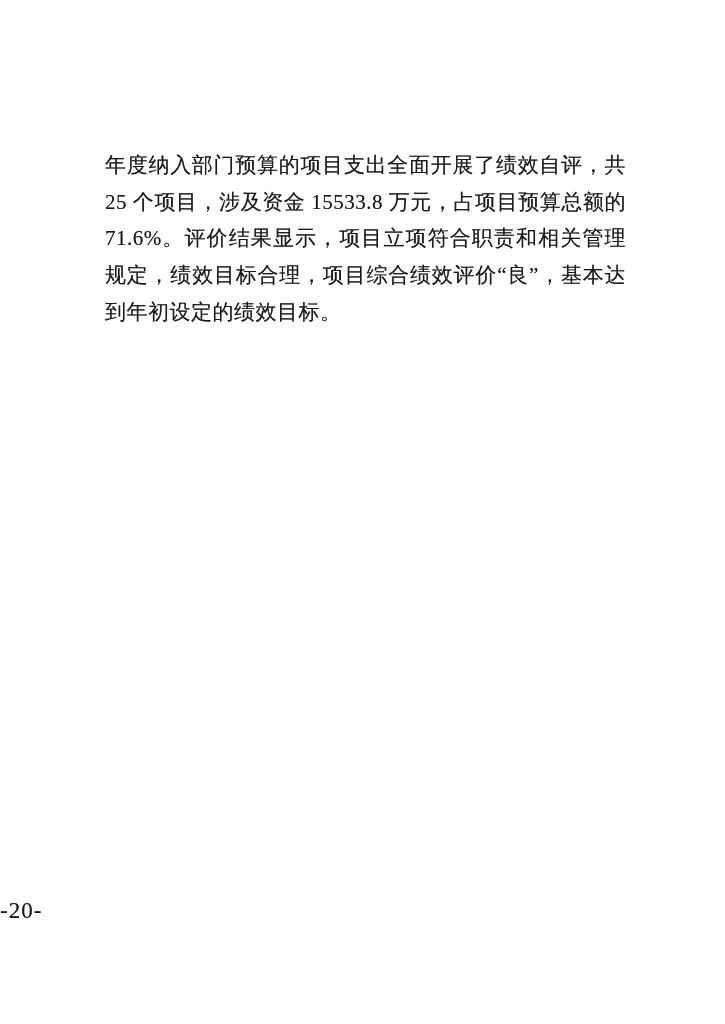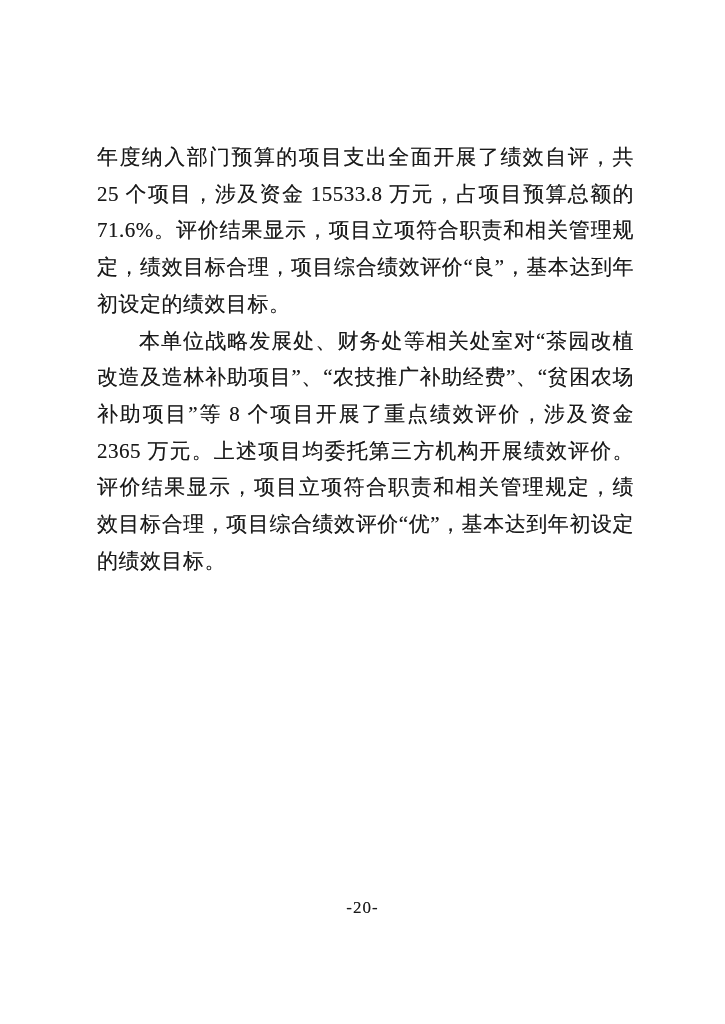--- a/index.html
+++ b/index.html
@@ -22,40 +22,38 @@
     top: 139px;
     width: 537px;
     font-size: 21px;
     line-height: 36.7px;
     text-align: justify;
     letter-spacing: 0.5px;
     
     text-shadow: 0 0 0.5px rgba(20, 20, 20, 0.55);
   }
   .content p {
-    margin: 0;
+    margin: 8px;
     padding: 0;
   }
   .content p.indent {
     text-indent: 2em;
   }
   .footer {
     position: absolute;
     left: 0;
     right: 0;
     top: 898px;
-    text-align: center;
-    font-size: 17px;
+    font-size: 23px;
     letter-spacing: 1px;
     color: #1a1a1a;
     text-shadow: 0 0 0.5px rgba(20, 20, 20, 0.55);
   }
 </style>
 </head>
 <body>
 
 <div class="page">
   <div class="content">
     <p>年度纳入部门预算的项目支出全面开展了绩效自评，共 25 个项目，涉及资金 15533.8 万元，占项目预算总额的 71.6%。评价结果显示，项目立项符合职责和相关管理规定，绩效目标合理，项目综合绩效评价“良”，基本达到年初设定的绩效目标。</p>
-    <p class="indent">本单位战略发展处、财务处等相关处室对“茶园改植改造及造林补助项目”、“农技推广补助经费”、“贫困农场补助项目”等 8 个项目开展了重点绩效评价，涉及资金 2365 万元。上述项目均委托第三方机构开展绩效评价。评价结果显示，项目立项符合职责和相关管理规定，绩效目标合理，项目综合绩效评价“优”，基本达到年初设定的绩效目标。</p>
   </div>
   <div class="footer">-20-</div>
 </div>
 
 </body></html>

